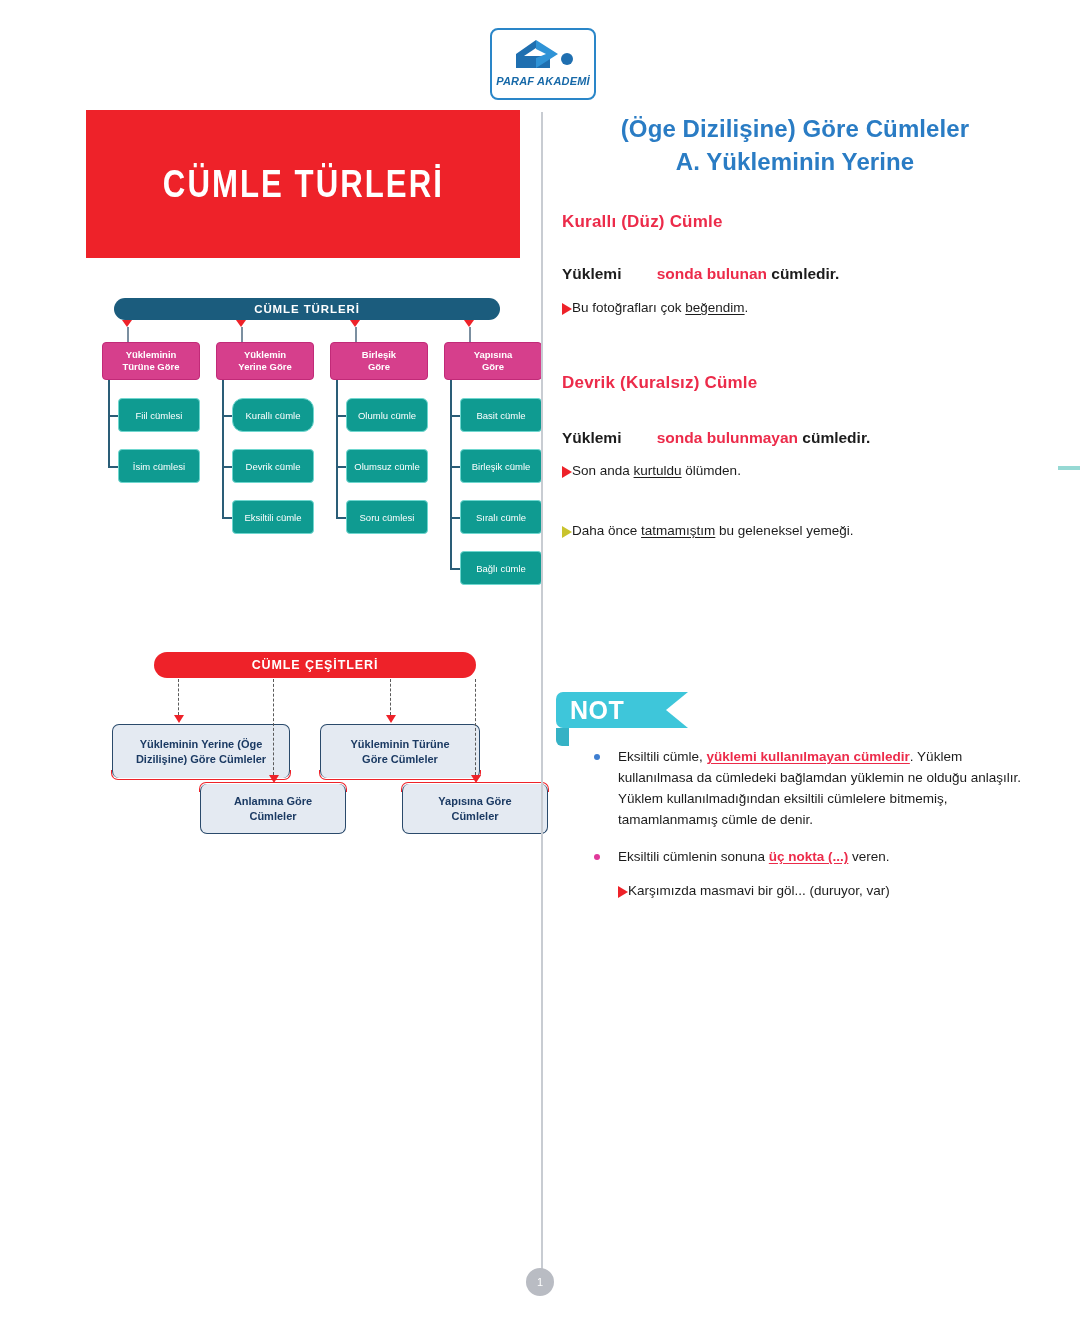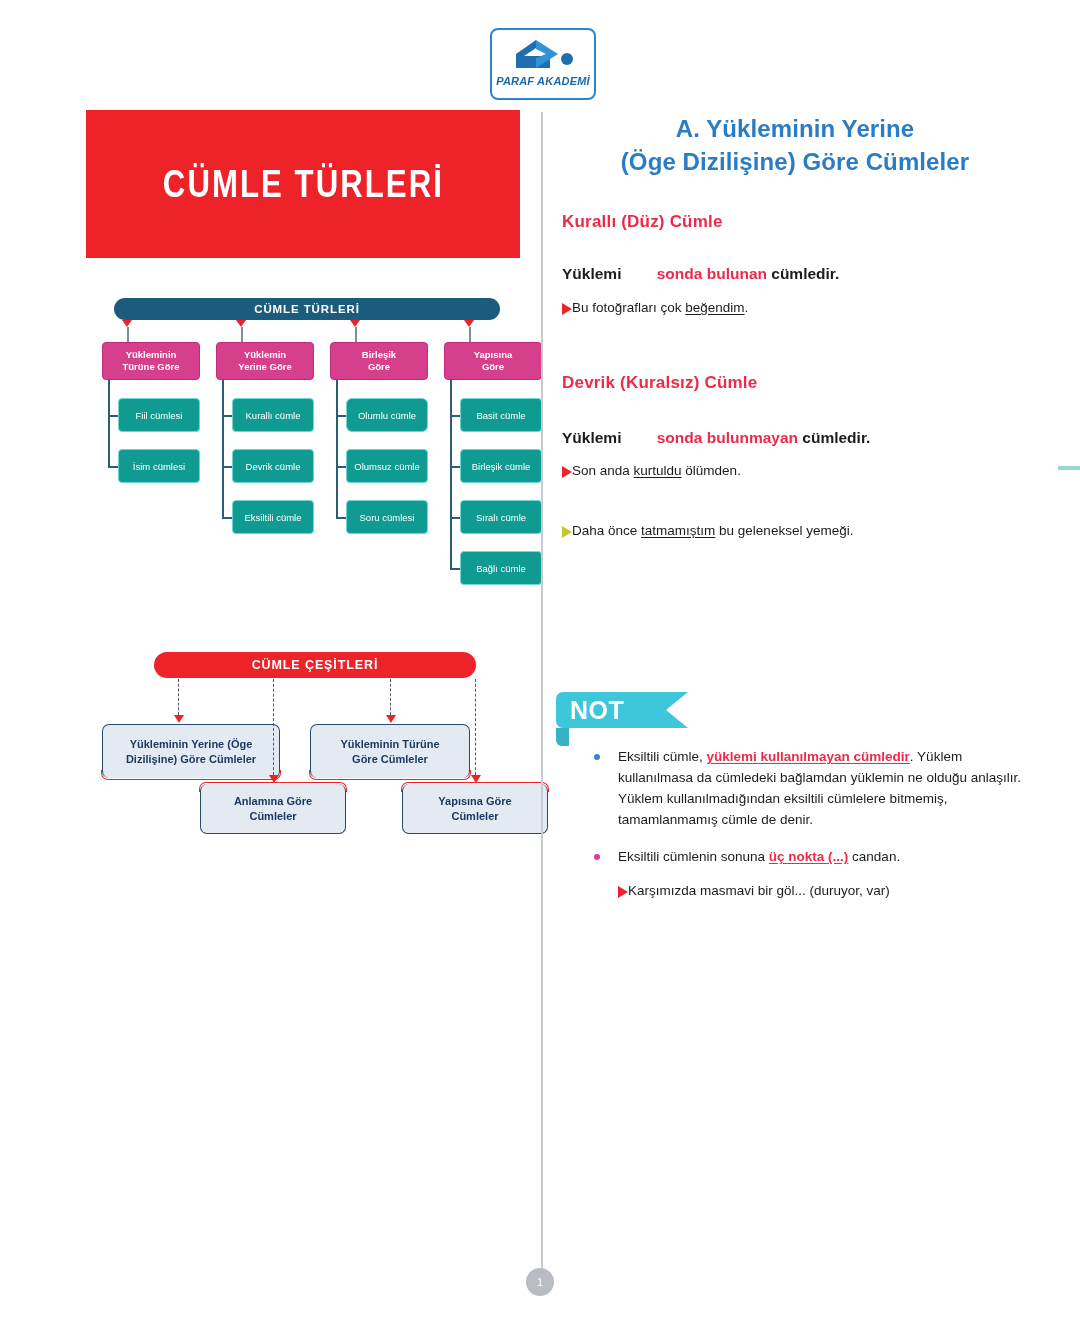--- a/index.html
+++ b/index.html
@@ -87,21 +87,21 @@
     position:absolute; width:0; height:0;
     border-left:5px solid transparent; border-right:5px solid transparent;
     border-top:8px solid #ee2229;
   }
   .grey-box{
     position:absolute; background:#e4eaf2; border-radius:7px;
     display:flex; flex-direction:column; align-items:center; justify-content:center;
     color:#1b3a63; font-size:11px; font-weight:bold; line-height:15px; text-align:center;
     padding:0 6px;
   }
-  .gb-navy-top{ border:1.6px solid #2a4a6b; border-bottom:none; }
+  .gb-navy-top{ border:1.6px solid #2a4a6b; border-bottom:none;margin-left:10px; }
   .gb-navy-top::after{
     content:""; position:absolute; left:-1.6px; right:-1.6px; bottom:-1.6px; height:9px;
     border:1.6px solid #ee2229; border-top:none; border-radius:0 0 7px 7px;
   }
   .gb-red-top{ border:1.6px solid #2a4a6b; border-top:none; }
   .gb-red-top::after{
     content:""; position:absolute; left:-1.6px; right:-1.6px; top:-1.6px; height:9px;
     border:1.6px solid #ee2229; border-bottom:none; border-radius:7px 7px 0 0;
   }
 
@@ -216,21 +216,21 @@
       </div>
       <div class="red-arrow" style="left: 150px; top: 22px;"></div>
       <div class="droplink" style="left: 155px; top: 29px; height: 15px;"></div>
       <div class="d1-col" style="left: 130px;">
         <div class="cat-box">
           <div>Yüklemin</div>
           <div>Yerine Göre</div>
         </div>
         <div class="spine" style="top: 82px; height: 137px;"></div>
         <div class="stub" style="top: 117px;"></div>
-        <div class="leaf-box" style="top: 100px;">Kurallı cümle</div>
+        <div class="leaf-box" style="top: 100px; border-radius: 11px;">Kurallı cümle</div>
         <div class="stub" style="top: 168px;"></div>
         <div class="leaf-box" style="top: 151px;">Devrik cümle</div>
         <div class="stub" style="top: 219px;"></div>
         <div class="leaf-box" style="top: 202px;">Eksiltili cümle</div>
       </div>
       <div class="red-arrow" style="left: 264px; top: 22px;"></div>
       <div class="droplink" style="left: 269px; top: 29px; height: 15px;"></div>
       <div class="d1-col" style="left: 244px;">
         <div class="cat-box">
           <div>Birleşik</div>
@@ -295,22 +295,22 @@
       </div>
     </div>
 </div>
 
 <div id="divider"></div>
 <div id="edge-tick"></div>
 
 <div id="right">
 
   <div class="main-heading">
+    <div>(Öge Dizilişine) Göre Cümleler</div>
     <div>A. Yükleminin Yerine</div>
-    <div>(Öge Dizilişine) Göre Cümleler</div>
   </div>
 
   <div style="height:34px"></div>
   <div class="sub-heading">Kurallı (Düz) Cümle</div>
 
   <div style="height:33px"></div>
   <div class="def-line">
     <span>Yüklemi </span><span class="hl">sonda bulunan</span><span> cümledir.</span>
   </div>
 
@@ -351,21 +351,21 @@
 
   <div class="note-item" style="padding-left:38px;">
     <span class="dot blue" style="position:absolute;left:38px;top:0;"></span>
     <span style="display:block;padding-left:24px;"><span>Eksiltili cümle, </span><span class="hl-red">yüklemi kullanılmayan cümledir</span><span>. Yüklem kullanılmasa da cümledeki bağlamdan yüklemin ne olduğu anlaşılır. Yüklem kullanılmadığından eksiltili cümlelere bitmemiş, tamamlanmamış cümle de denir.</span></span>
   </div>
 
   <div style="height:16px"></div>
 
   <div class="note-item" style="padding-left:38px;">
     <span class="dot pink" style="position:absolute;left:38px;top:0;"></span>
-    <span style="display:block;padding-left:24px;"><span>Eksiltili cümlenin sonuna </span><span class="hl-red">üç nokta (...)</span><span> candan.</span></span>
+    <span style="display:block;padding-left:24px;"><span>Eksiltili cümlenin sonuna </span><span class="hl-red">üç nokta (...)</span><span> veren.</span></span>
   </div>
 
   <div style="height:15px"></div>
 
   <div class="example" style="padding-left:62px;">
     <span class="tri"></span>
     <span>Karşımızda masmavi bir göl... (duruyor, var)</span>
   </div>
 
   <div style="height:44px"></div>

